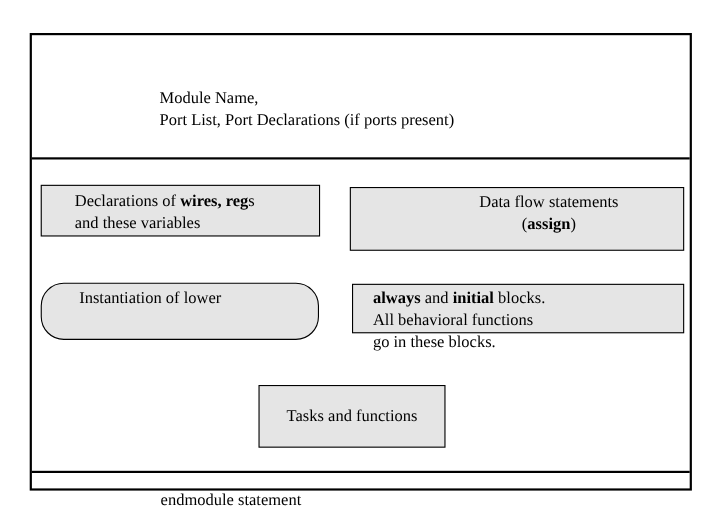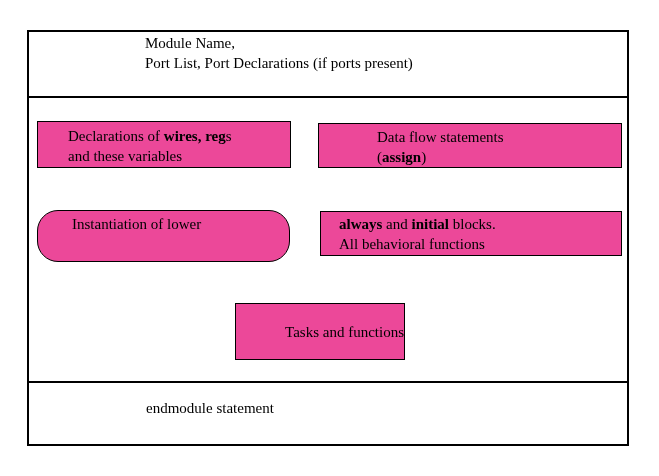--- a/index.html
+++ b/index.html
@@ -11,39 +11,39 @@
     font-size: 15px;
     color: #000000;
   }
   .outer-box {
     position: absolute;
     left: 27px; top: 30px;
     width: 602px; height: 416px;
     border: 2px solid #000;
     box-sizing: border-box;
   }
-  .section { position: absolute; left: 0; right: 0; box-sizing: border-box; }
+  .section { position: absolute; left: 0; right: 0; box-sizing: border-box; margin-top: 47px; }
   .header-section { top: 0; height: 66px; border-bottom: 2px solid #000; }
   .body-section   { top: 66px; height: 285px; border-bottom: 2px solid #000; }
   .footer-section { top: 351px; bottom: 0; text-align: right; }
   .rich-line { line-height: 20px; white-space: pre; }
   .header-text { position: absolute; left: 116px; top: 1px; }
   .footer-text { position: absolute; left: 117px; top: 15px; line-height: 20px; }
   .inner-box {
     position: absolute;
     border: 1.5px solid #000;
     box-sizing: border-box;
-    background: #ec4899;
+    background: #e5e5e5;
   }
   .declarations-box  { left: 8px;   top: 23px;  width: 254px; height: 47px; padding: 4px 0 0 30px; }
-  .dataflow-box      { left: 289px; top: 25px;  width: 304px; height: 45px; padding: 3px 0 0 58px; }
+  .dataflow-box      { left: 289px; top: 25px;  width: 304px; height: 58px; padding: 3px 0 0 58px; text-align: center; }
   .instantiation-box { left: 8px;   top: 112px; width: 253px; height: 52px; padding: 3px 0 0 34px; border-radius: 21px; }
   .always-box        { left: 291px; top: 113px; width: 302px; height: 45px; padding: 2px 0 0 18px; }
   .tasks-box         { left: 206px; top: 205px; width: 170px; height: 57px;
-                       display: flex; align-items: center; justify-content: flex-end; text-align: center; }
+                       display: flex; align-items: center; justify-content: center; text-align: center; }
 </style>
 </head>
 <body>
 
 <div class="outer-box">
 
   <div class="section header-section">
     <div class="header-text">
         <div class="rich-line"><span>Module Name,</span></div>
         <div class="rich-line"><span>Port List, Port Declarations (if ports present)</span></div>
@@ -69,20 +69,21 @@
     <div class="inner-box instantiation-box">
       <div>
           <div class="rich-line"><span>Instantiation of lower</span></div>
         </div>
     </div>
 
     <div class="inner-box always-box">
       <div>
           <div class="rich-line"><span style="font-weight: bold;">always</span><span> and </span><span style="font-weight: bold;">initial</span><span> blocks.</span></div>
           <div class="rich-line"><span>All behavioral functions</span></div>
+          <div class="rich-line"><span>go in these blocks.</span></div>
         </div>
     </div>
 
     <div class="inner-box tasks-box">
       <div>
           <div class="rich-line"><span>Tasks and functions</span></div>
         </div>
     </div>
 
   </div>

